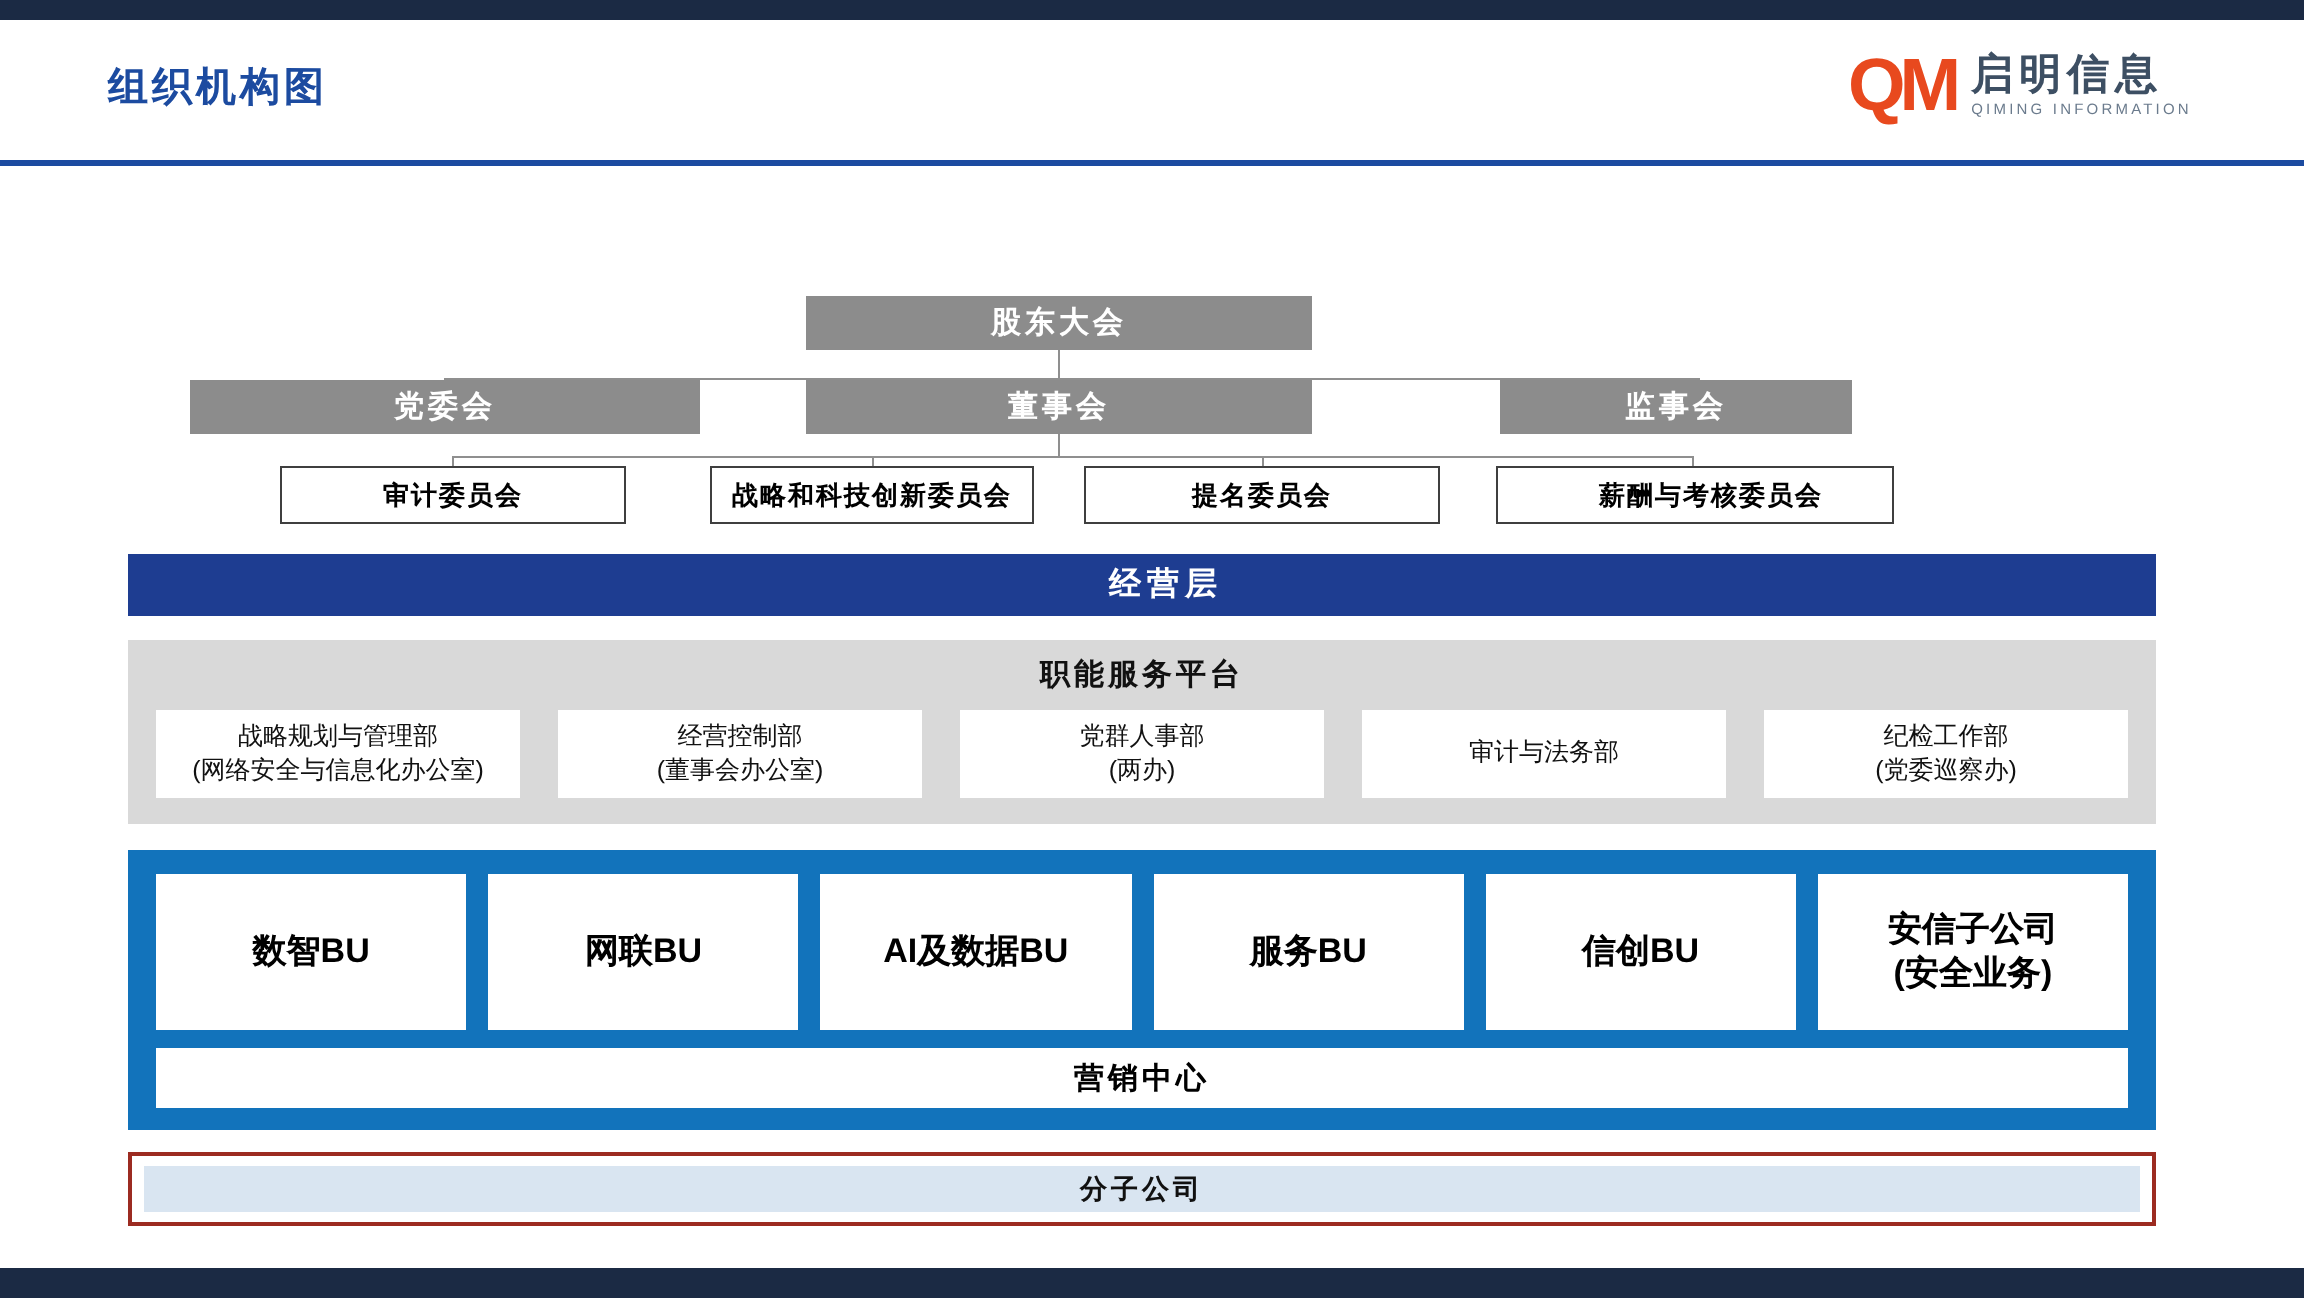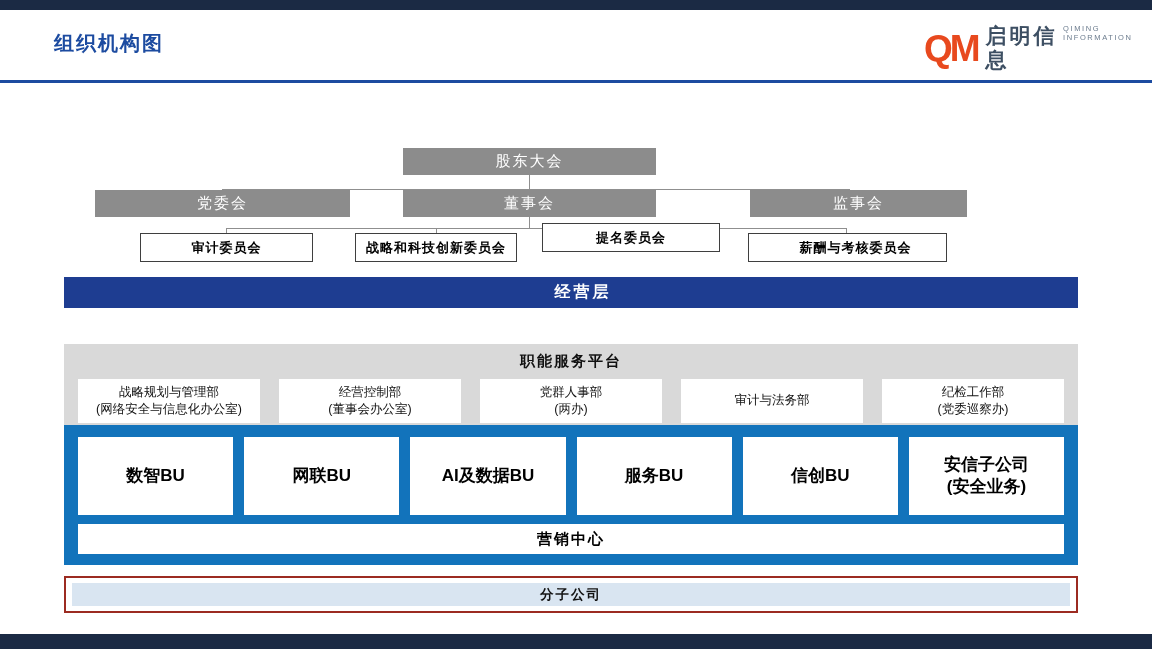--- a/index.html
+++ b/index.html
@@ -11,35 +11,35 @@
   .topbar, .footerbar { position:absolute; left:0; width:1152px; background:var(--navy,#1b2a44); }
   .topbar { top:0; height:10px; }
   .footerbar { bottom:0; height:15px; }
 
   .page-title { position:absolute; left:54px; top:30px; font-size:20px; font-weight:bold;
                 color:var(--accent_blue,#1c4ba0); letter-spacing:2px; }
   .divider { position:absolute; left:0; top:80px; width:1152px; height:3px; background:var(--accent_blue,#1c4ba0); }
 
   .logo { position:absolute; left:924px; top:24px; display:flex; align-items:center; }
   .logo-mark { font-size:37px; font-weight:800; color:var(--logo_orange,#e8491e); letter-spacing:-3px; line-height:1; }
-  .logo-text { display:flex; margin-left:8px; }
+  .logo-text { display:flex; flex-direction:column; margin-left:8px; }
   .logo-name { font-size:21px; font-weight:bold; color:#3d4f63; letter-spacing:3px; line-height:1.15; }
   .logo-sub { font-size:7.5px; color:#6b7b8d; letter-spacing:1.6px; }
 
-  .gray-box { position:absolute; background:var(--gray_box,#8c8c8c); color:#fff; font-weight:normal;
+  .gray-box { position:absolute; background:var(--gray_box,#8c8c8c); color:#fff; font-weight:bold;
               font-size:15px; display:flex; align-items:center; justify-content:center; letter-spacing:2px; }
   .line { position:absolute; background:#8f8f8f; }
   .white-box { position:absolute; background:#fff; border:1px solid #3f3f3f; color:#000; font-weight:bold;
                font-size:13px; display:flex; align-items:center; justify-content:center; letter-spacing:1px; }
 
   .mgmt-bar { position:absolute; left:64px; top:277px; width:1014px; height:31px;
               background:var(--dark_blue,#1e3d91); color:#fff; font-weight:bold; font-size:16px;
               display:flex; align-items:center; justify-content:center; letter-spacing:3px;padding-left:24px; }
 
-  .platform { position:absolute; left:64px; top:320px; width:1014px; height:92px; background:#d9d9d9;margin-top:24px; }
+  .platform { position:absolute; left:64px; top:320px; width:1014px; height:92px; background:#d9d9d9; }
   .platform-title { text-align:center; font-size:15px; font-weight:bold; color:#111; padding-top:8px; letter-spacing:2px; }
   .dept-row { display:flex; justify-content:space-between; padding:8px 14px 0; }
   .dept { width:182px; height:44px; background:#fff; display:flex; flex-direction:column; align-items:center;
           justify-content:center; font-size:12.5px; color:#111; line-height:1.4; text-align:center; }
 
   .blue-panel { position:absolute; left:64px; top:425px; width:1014px; height:140px; background:var(--panel_blue,#1273bb); }
   .bu-row { display:flex; gap:11px; padding:12px 14px 0; }
   .bu { flex:1; height:78px; background:#fff; display:flex; flex-direction:column; align-items:center;
         justify-content:center; font-weight:bold; font-size:17px; color:#000; line-height:1.3; text-align:center; }
   .marketing { margin:9px 14px 0; height:30px; background:#fff; font-weight:bold; font-size:15px;
@@ -70,32 +70,32 @@
 
   <div class="divider"></div>
 
   <div class="gray-box" style="left:403px;top:148px;width:253px;height:27px;">股东大会</div>
 
   <div class="line" style="left:529px;top:175px;width:1px;height:15px;"></div>
   <div class="line" style="left:222px;top:189px;width:628px;height:1px;"></div>
 
   <div class="gray-box" style="left:95px;top:190px;width:255px;height:27px;">党委会</div>
   <div class="gray-box" style="left:403px;top:190px;width:253px;height:27px;">董事会</div>
-  <div class="gray-box" style="left:750px;top:190px;width:217px;height:27px;">监事会</div>
+  <div class="gray-box" style="left:750px;top:190px;width:176px;height:27px;">监事会</div>
 
   <div class="line" style="left:529px;top:217px;width:1px;height:12px;"></div>
   <div class="line" style="left:226px;top:228px;width:621px;height:1px;"></div>
   <div class="line" style="left:226px;top:228px;width:1px;height:6px;"></div>
   <div class="line" style="left:436px;top:228px;width:1px;height:6px;"></div>
   <div class="line" style="left:631px;top:228px;width:1px;height:6px;"></div>
   <div class="line" style="left:846px;top:228px;width:1px;height:6px;"></div>
 
   <div class="white-box" style="left:140px;top:233px;width:173px;height:29px;">审计委员会</div>
   <div class="white-box" style="left:355px;top:233px;width:162px;height:29px;">战略和科技创新委员会</div>
-  <div class="white-box" style="left:542px;top:223px;width:178px;height:29px;">提名委员会</div>
+  <div class="white-box" style="left:542px;top:233px;width:178px;height:29px;">提名委员会</div>
   <div class="white-box" style="left:748px;top:233px;width:199px;height:29px;padding-left:16px;">薪酬与考核委员会</div>
 
   <div class="mgmt-bar">经营层</div>
 
   <div class="platform">
     <div class="platform-title">职能服务平台</div>
     <div class="dept-row">
       <div class="dept">
         <span>战略规划与管理部</span>
         <span>(网络安全与信息化办公室)</span>

